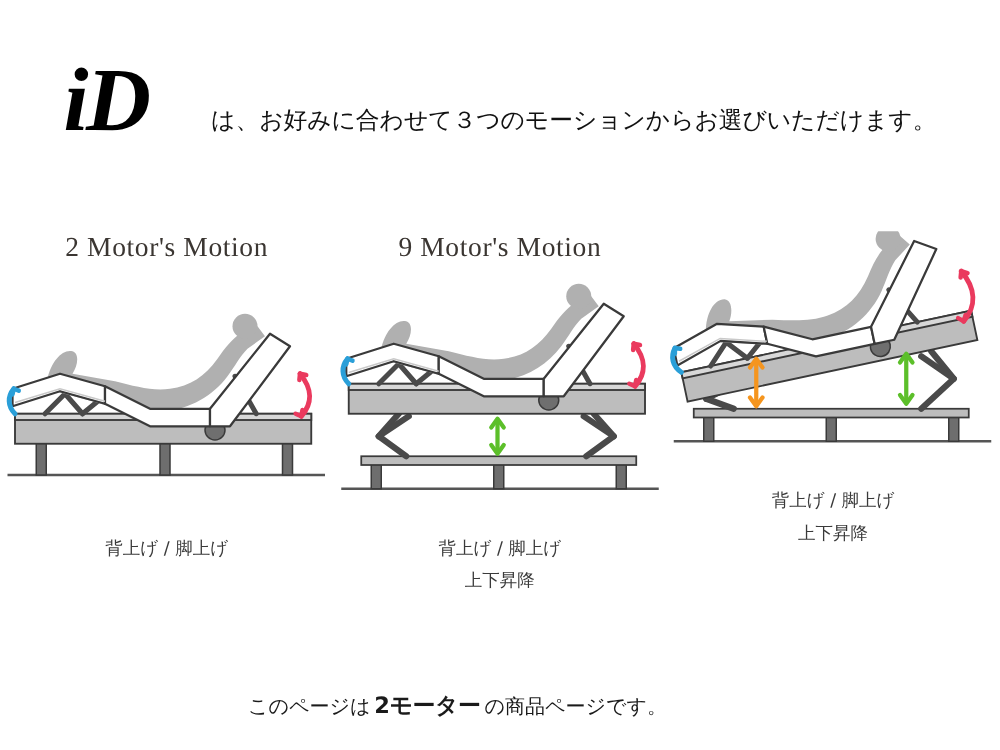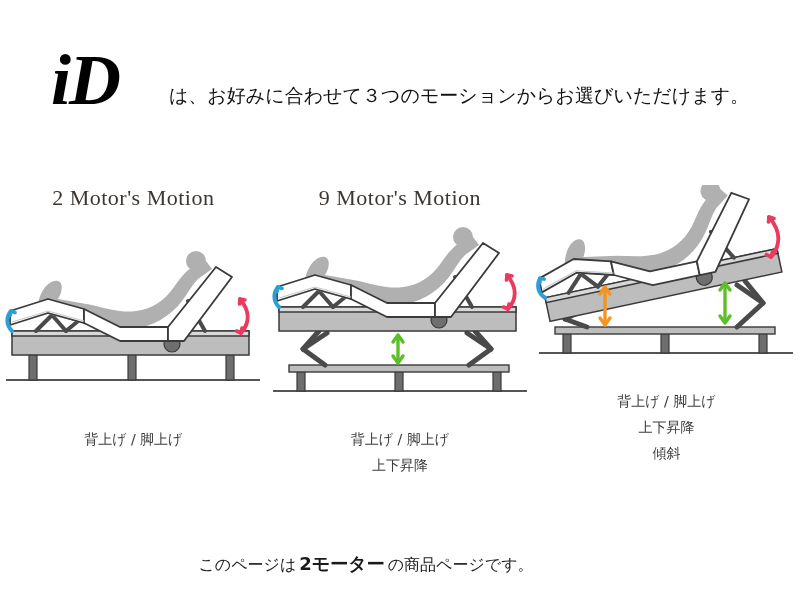--- a/index.html
+++ b/index.html
@@ -342,21 +342,20 @@
       <g stroke="#5cbf2a" stroke-width="3.4" fill="none" stroke-linecap="round" stroke-linejoin="round">
         <line x1="192" y1="100" x2="192" y2="136"></line>
         <polyline points="187,105 192,98 197,105"></polyline>
         <polyline points="187,131 192,138 197,131"></polyline>
       </g>
     </svg>
 
     <div class="captions">
       <div>背上げ / 脚上げ</div>
       <div>上下昇降</div>
-      <div>傾斜</div>
     </div>
   </div>
 
 </div>
 
 <div class="footer">
   <span>このページは</span><span class="strong">2モーター</span><span>の商品ページです。</span>
 </div>
 
 </body></html>

